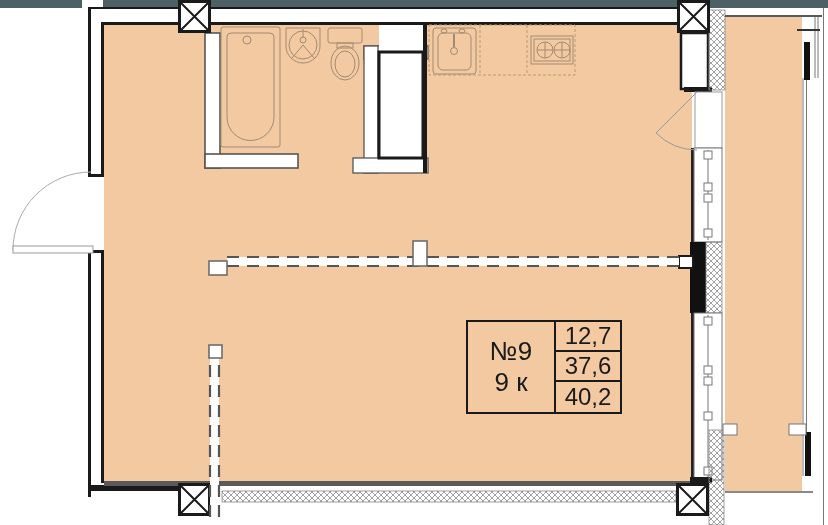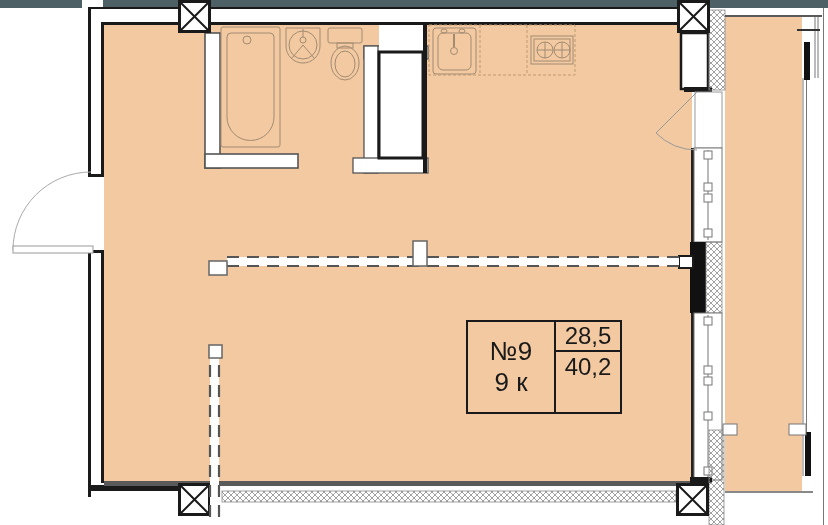--- a/index.html
+++ b/index.html
@@ -219,17 +219,18 @@
       <line x1="219" y1="345" x2="219" y2="517" stroke="#555" stroke-width="2.2" stroke-dasharray="12 8"></line>
       <rect x="209" y="345" width="13" height="13" fill="#ffffff" stroke="#666" stroke-width="1.5"></rect>
     </g>
   </svg>
 
   <div class="info-table">
     <div class="cell-unit">
       <span>№9</span>
       <span>9 к</span>
     </div>
-    <div class="cell-area">28,5</div>
+    <div class="cell-area">12,7</div>
+    <div class="cell-area">37,6</div>
     <div class="cell-area last">40,2</div>
   </div>
 
 </div>
 
 </body></html>

